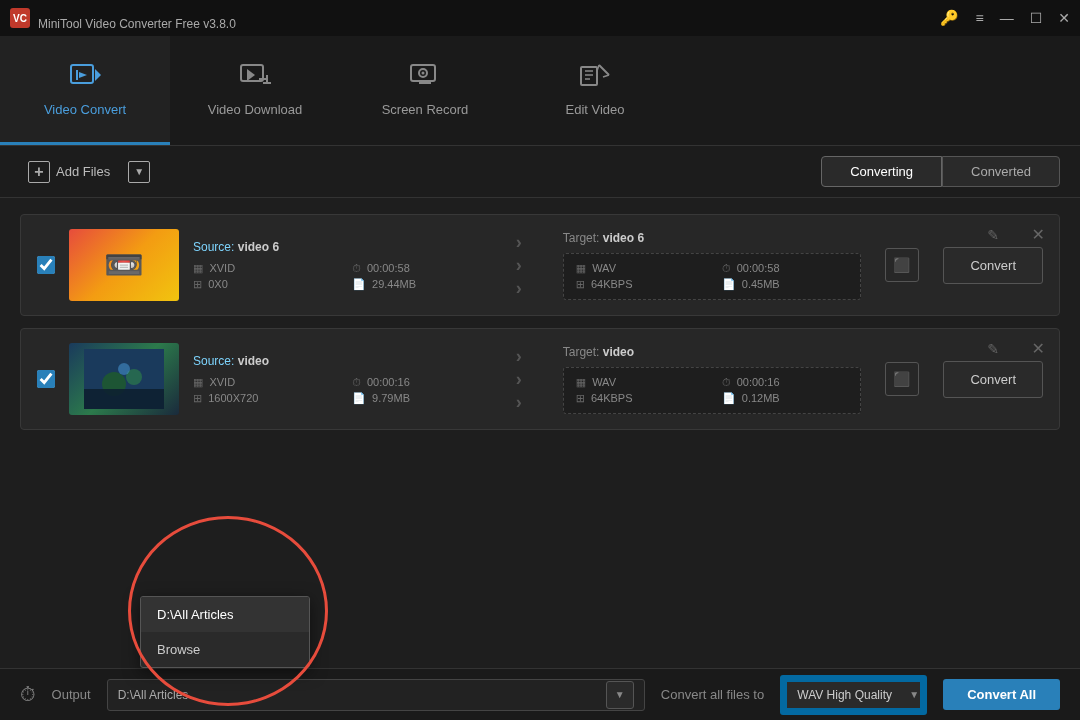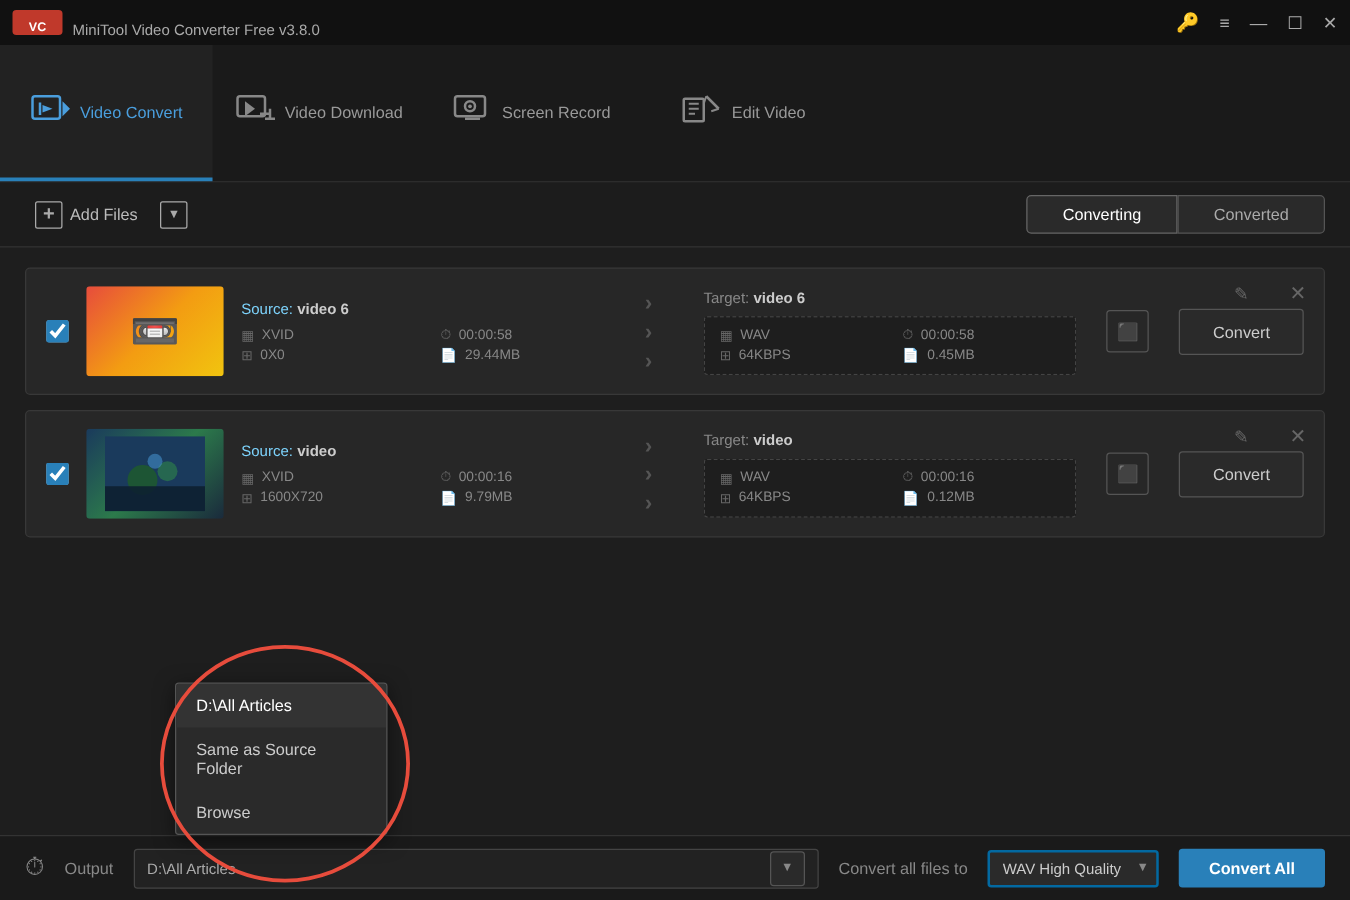--- a/index.html
+++ b/index.html
@@ -21,24 +21,24 @@
       align-items: center;
       justify-content: space-between;
       padding: 0 10px;
     }
     #titlebar-left {
       display: flex;
       align-items: center;
       gap: 8px;
     }
     #app-logo {
-      width: 40px; height: 20px;
+      width: 20px; height: 20px;
       background: #c0392b;
       border-radius: 3px;
-      display: flex; align-items: flex-end; justify-content: center;
+      display: flex; align-items: center; justify-content: center;
       font-size: 10px; font-weight: bold; color: #fff;
     }
     #titlebar-title {
       font-size: 12px;
       color: #aaa;
       margin-top: 12px;
     }
     #titlebar-controls {
       display: flex;
       gap: 16px;
@@ -55,20 +55,21 @@
     
     #nav {
       height: 110px;
       background: #1a1a1a;
       display: flex;
       align-items: stretch;
       border-bottom: 1px solid #333;
     }
     .nav-tab {
       display: flex;
+      flex-direction: column;
       align-items: center;
       justify-content: center;
       gap: 8px;
       width: 170px;
       cursor: pointer;
       border-bottom: 3px solid transparent;
       color: #999;
       font-size: 13px;
     }
     .nav-tab.active {
@@ -355,30 +356,31 @@
       background: #2a2a2a;
     }
 
     #convert-all-label {
       font-size: 13px;
       color: #888;
       white-space: nowrap;
     }
     #format-selector {
       background: #2a2a2a;
-      border: 2px solid #0369a1;
+      border: 7px solid #0369a1;
       color: #ccc;
       font-size: 12px;
       padding: 6px 28px 6px 10px;
       border-radius: 3px;
       cursor: pointer;
       appearance: none;
       -webkit-appearance: none;
       position: relative;
       min-width: 120px;
+      text-align: center;
     }
     #format-selector-wrapper {
       position: relative;
       display: flex;
       align-items: center;
     }
     #format-arrow {
       position: absolute;
       right: 8px;
       pointer-events: none;
@@ -660,21 +662,20 @@
     <button class="convert-btn">Convert</button>
 
     <button class="edit-btn">✎</button>
     <button class="close-card-btn">✕</button>
   </div>
 
 </div>
 
 <div id="dropdown-menu">
   <div class="dropdown-item active-item">D:\All Articles</div>
-  <div class="dropdown-item">Same as Source Folder</div>
   <div class="dropdown-item">Browse</div>
 </div>
 
 <div id="footer">
   <span id="output-clock">⏱</span>
   <span id="output-label">Output</span>
   <div id="output-path">
     <span id="output-path-text">D:\All Articles</span>
     <div id="output-dropdown-arrow">▼</div>
   </div>

